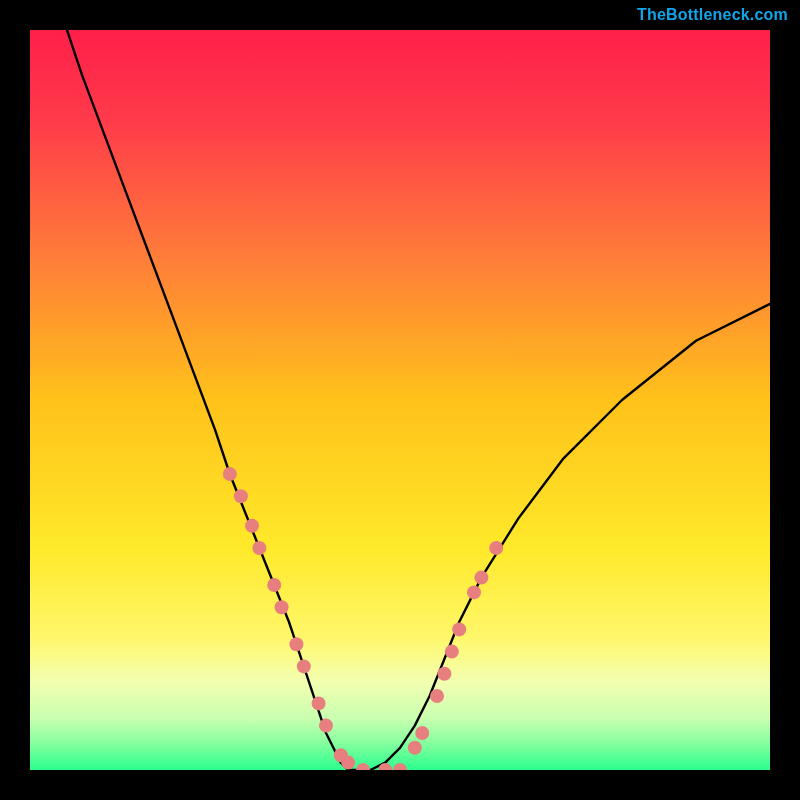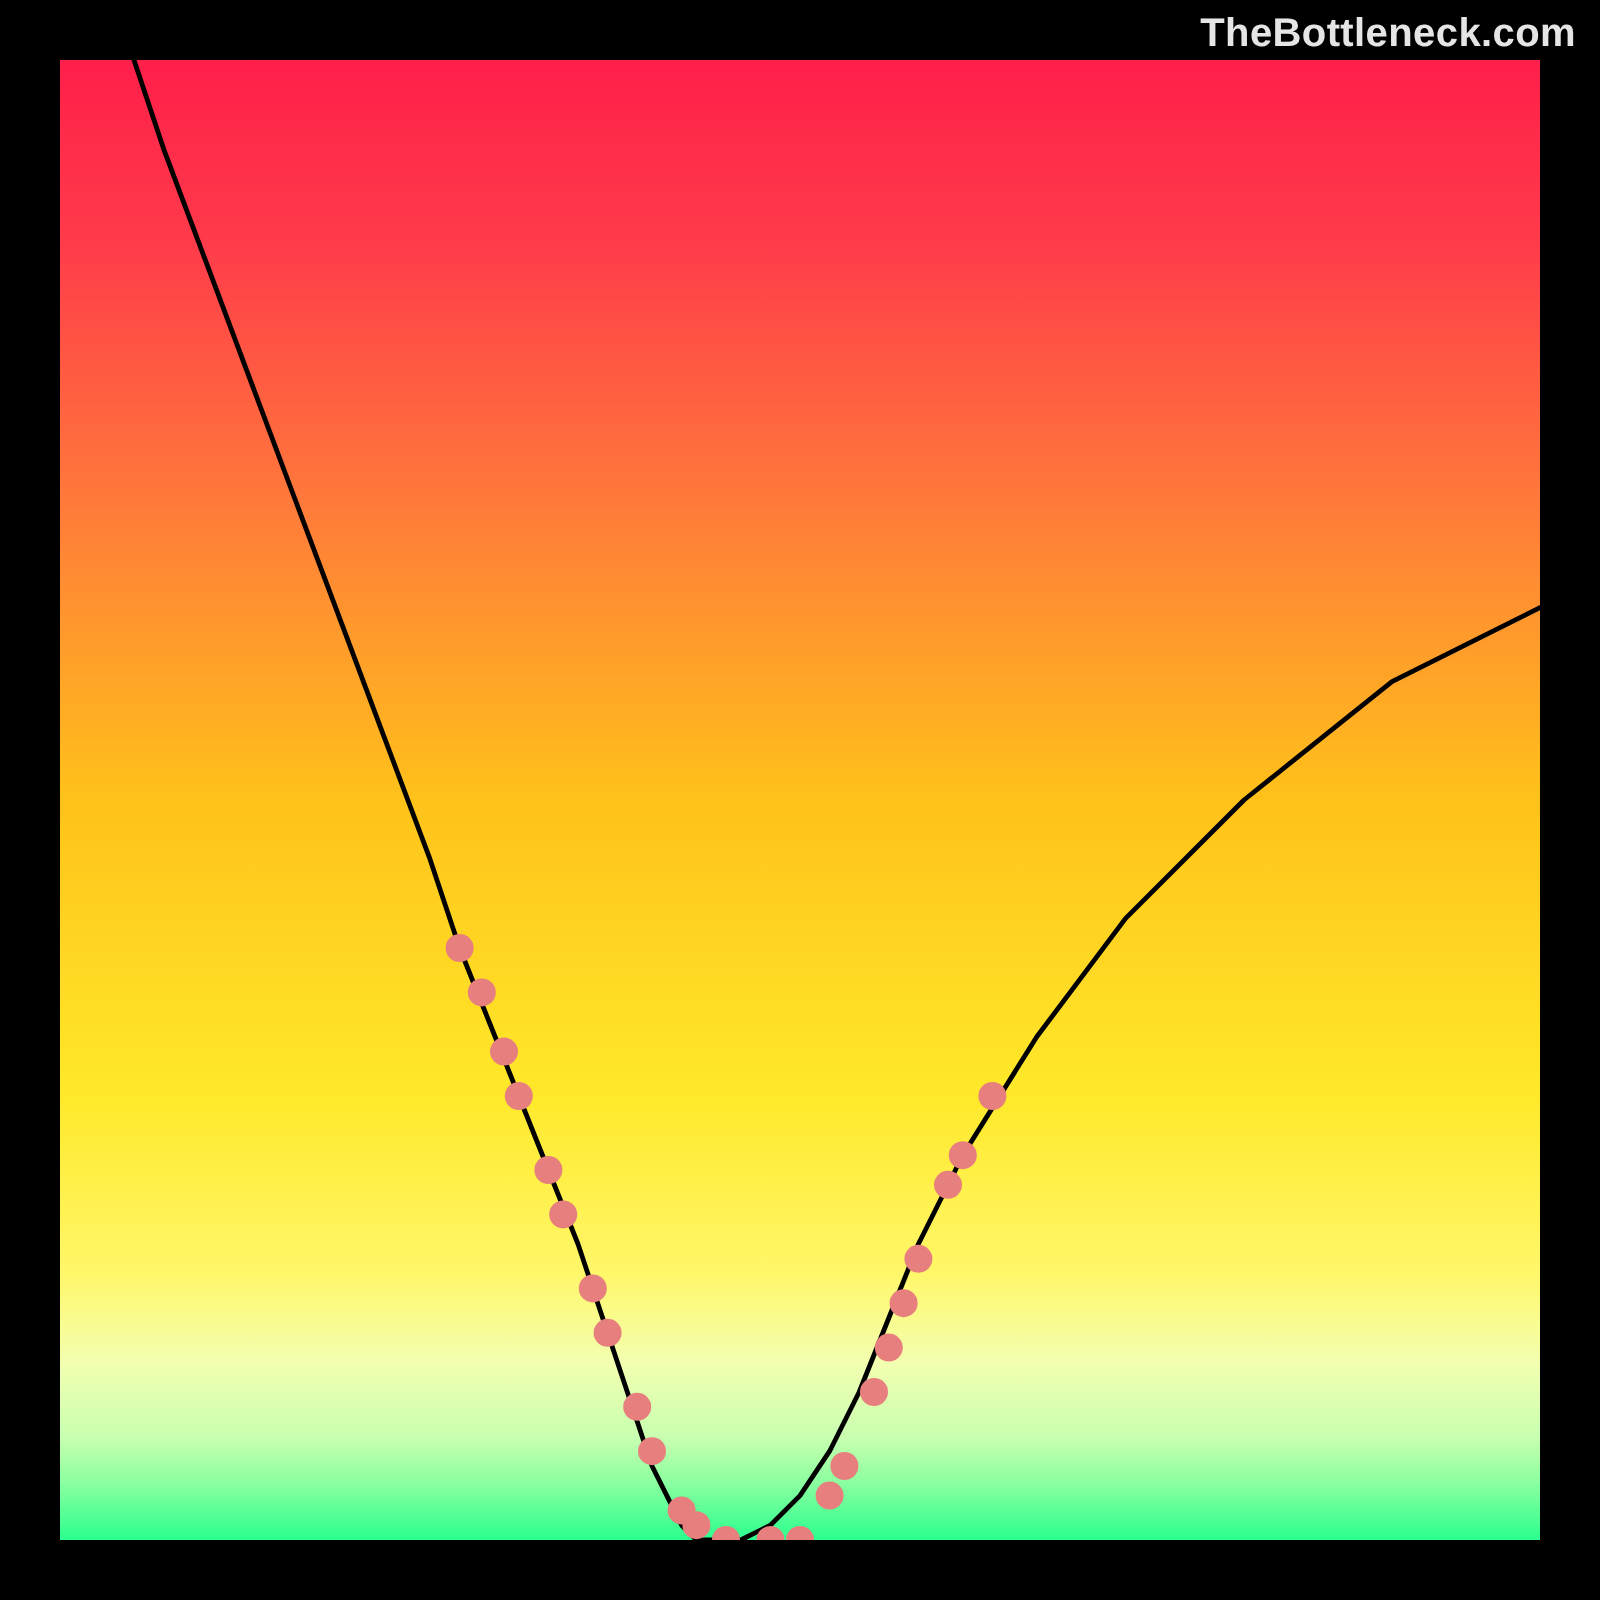--- a/index.html
+++ b/index.html
@@ -20,23 +20,23 @@
   .plot-area svg {
     display: block;
     width: 100%;
     height: 100%;
   }
   .watermark {
     position: absolute;
     top: 6px;
     right: 12px;
     font-family: Arial, Helvetica, sans-serif;
-    font-size: 20px;
+    font-size: 16px;
     font-weight: 600;
-    color: #e5e5e5;
+    color: #0ea5e9;
     letter-spacing: 0.2px;
   }
 </style>
 </head>
 <body>
 <div class="frame">
   <div class="plot-area">
     <svg viewBox="0 0 740 740" preserveAspectRatio="none">
       <defs>
         <linearGradient id="bgGrad" x1="0" y1="0" x2="0" y2="1">

